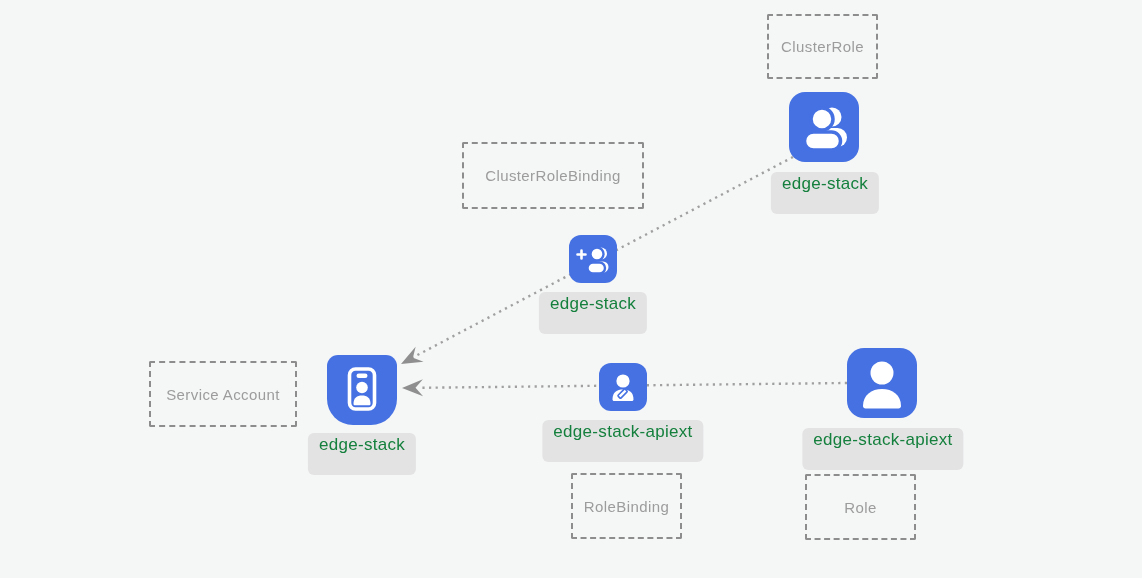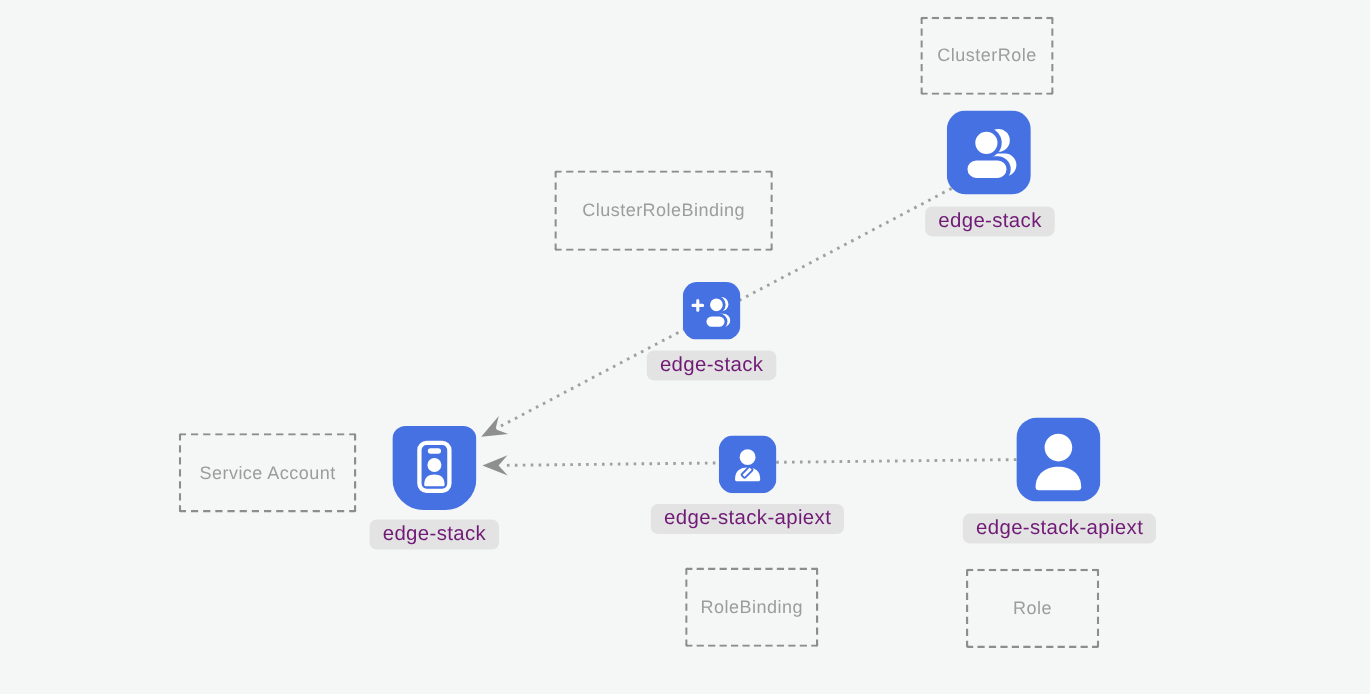--- a/index.html
+++ b/index.html
@@ -40,24 +40,24 @@
   .node-icon {
     position: absolute;
     z-index: 3;
     line-height: 0;
   }
   .node-label {
     position: absolute;
     z-index: 3;
     transform: translateX(-50%);
     background: #e3e3e4;
-    color: #701a75;
+    color: #15803d;
     font-size: 17px;
     letter-spacing: 0.3px;
-    padding: 2px 11px 3px 11px;
+    padding: 2px 11px 20px 11px;
     border-radius: 6px;
     white-space: nowrap;
   }
   
   .box-clusterrole        { left: 767px; top: 14px;  width: 111px; height: 65px; }
   .box-clusterrolebinding { left: 462px; top: 142px; width: 182px; height: 67px; }
   .box-serviceaccount     { left: 149px; top: 361px; width: 148px; height: 66px; }
   .box-rolebinding        { left: 571px; top: 473px; width: 111px; height: 66px; }
   .box-role               { left: 805px; top: 474px; width: 111px; height: 66px; }
   

